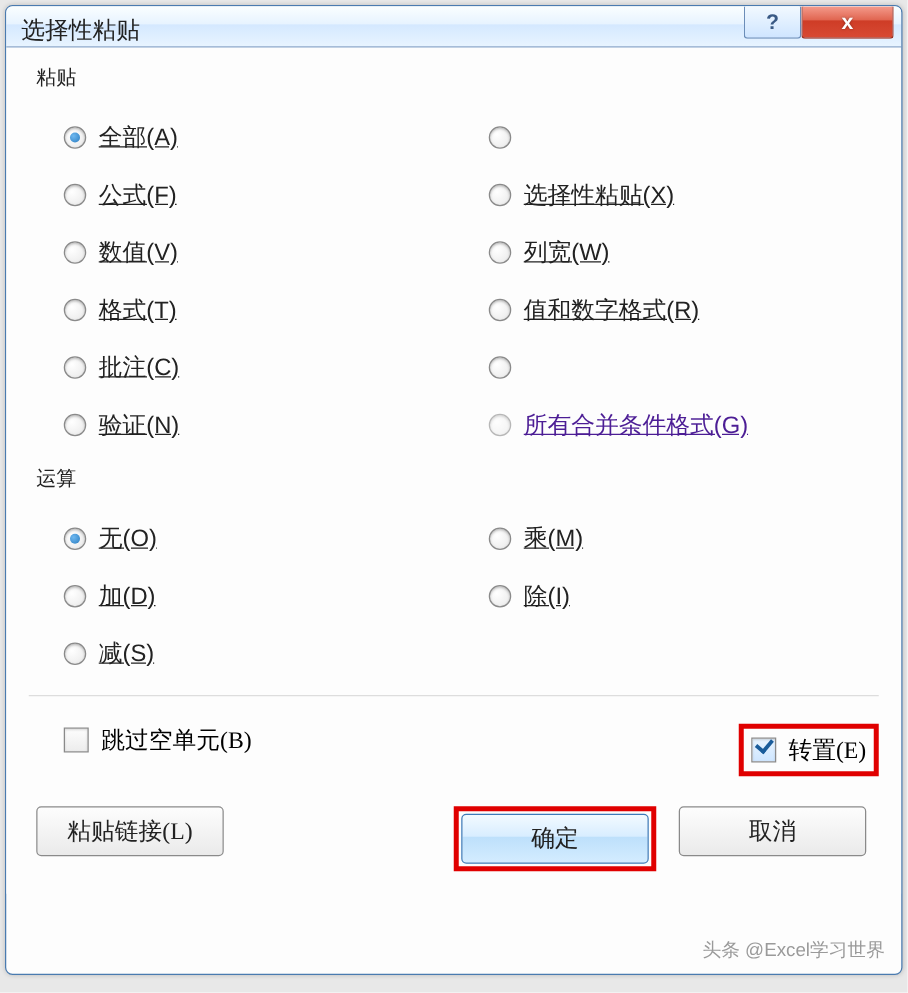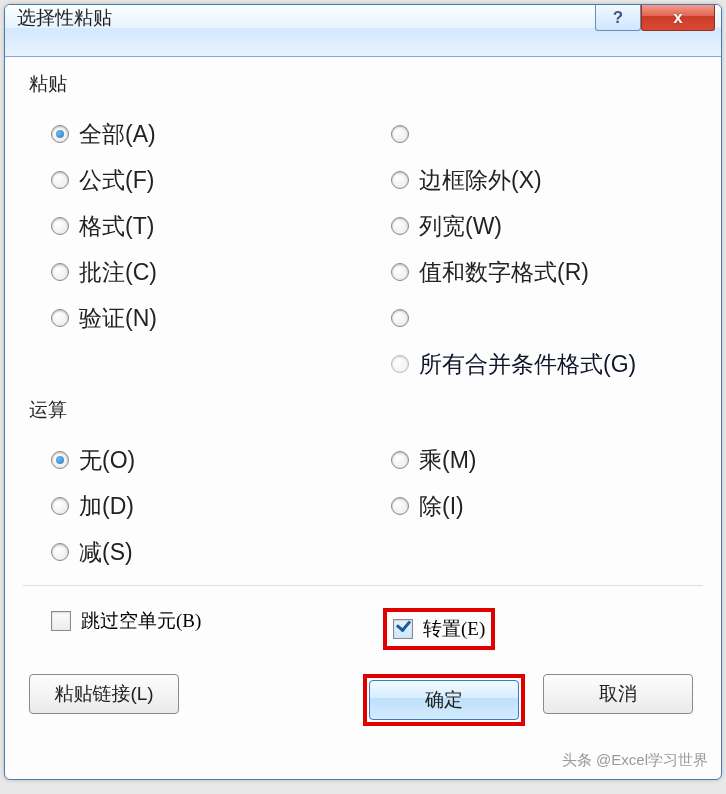--- a/index.html
+++ b/index.html
@@ -16,25 +16,25 @@
   top: 4px; left: 4px;
   width: 718px;
   height: 776px;
   border: 1px solid #4a7bb0;
   border-radius: 6px;
   overflow: hidden;
   background: #fdfdfd;
   box-shadow: 0 0 4px rgba(0,0,0,0.2);
 }
 .titlebar {
-  height: 52px;
+  height: 33px;
   background: linear-gradient(to bottom, #fafeff 0%, #e7f3ff 45%, #d4e8ff 46%, #e8f4ff 100%);
   border-bottom: 1px solid #8aa8cc;
   display: flex;
-  align-items: flex-start;
+  align-items: flex-end;
   padding: 0 0 0 12px;
   position: relative;
 }
 .titlebar .title {
   font-size: 19px;
   color: #222;
 }
 .titlebar-buttons {
   position: absolute;
   right: 0;
@@ -67,21 +67,21 @@
   text-shadow: 0 0 2px rgba(0,0,0,0.4);
 }
 .body {
   padding: 14px 18px 18px 18px;
   background: #fdfdfd;
 }
 .group {
   margin-bottom: 10px;
 }
 .group-title {
-  font-size: 19px;
+  font-size: 16px;
   color: #222;
   margin-bottom: 14px;
   padding-left: 6px;
 }
 .radio-grid {
   display: flex;
 }
 .col {
   flex: 1;
 }
@@ -106,24 +106,25 @@
   position: absolute;
   top: 4px; left: 4px;
   width: 8px; height: 8px;
   border-radius: 50%;
   background: radial-gradient(circle at 35% 35%, #6eb8f0, #2a7cc0);
 }
 .radio.disabled {
   opacity: 0.6;
 }
 .radio-label {
-  font-size: 23px;
+  font-size: 19px;
   color: #222;
-}
-.radio-label.disabled { color: #0f172a; }
+  text-decoration: underline;
+}
+.radio-label.disabled { color: #4c1d95; }
 
 .check-row {
   display: flex;
   align-items: center;
   padding: 18px 0 18px 28px;
 }
 .checkbox {
   width: 20px; height: 20px;
   border: 1px solid #8a8a8a;
   background: linear-gradient(to bottom, #fdfdfd, #ececec);
@@ -145,20 +146,21 @@
   transform: rotate(-50deg);
 }
 .check-label { font-size: 19px; font-family: Liberation Serif, serif; }
 
 .button-row {
   display: flex;
   justify-content: flex-end;
   gap: 18px;
   padding: 6px 10px 0 6px;
   position: relative;
+  font-family: Liberation Serif, serif;
 }
 .button-row .pushleft { margin-right: auto; }
 .btn {
   min-width: 150px;
   height: 40px;
   border: 1px solid #8a8a8a;
   border-radius: 4px;
   background: linear-gradient(to bottom, #fdfdfd 0%, #eaeaea 100%);
   font-size: 19px;
   display: flex;
@@ -215,38 +217,42 @@
           <div class="radio-row">
             <div class="radio checked"></div>
             <span class="radio-label">全部(A)</span>
           </div>
           <div class="radio-row">
             <div class="radio"></div>
             <span class="radio-label">公式(F)</span>
           </div>
           <div class="radio-row">
             <div class="radio"></div>
+            <span class="radio-label">数值(V)</span>
+          </div>
+          <div class="radio-row">
+            <div class="radio"></div>
             <span class="radio-label">格式(T)</span>
           </div>
           <div class="radio-row">
             <div class="radio"></div>
             <span class="radio-label">批注(C)</span>
           </div>
           <div class="radio-row">
             <div class="radio"></div>
             <span class="radio-label">验证(N)</span>
           </div>
         </div>
         <div class="col">
           <div class="radio-row">
             <div class="radio"></div>
           </div>
           <div class="radio-row">
             <div class="radio"></div>
-            <span class="radio-label">边框除外(X)</span>
+            <span class="radio-label">选择性粘贴(X)</span>
           </div>
           <div class="radio-row">
             <div class="radio"></div>
             <span class="radio-label">列宽(W)</span>
           </div>
           <div class="radio-row">
             <div class="radio"></div>
             <span class="radio-label">值和数字格式(R)</span>
           </div>
           <div class="radio-row">
@@ -293,21 +299,21 @@
     <hr class="divider">
 
     <div class="radio-grid">
       <div class="col">
         <div class="check-row">
           <div class="checkbox"></div>
           <span class="check-label">跳过空单元(B)</span>
         </div>
       </div>
       <div class="col">
-        <div class="check-row" style="padding-left:20px;">
+        <div class="check-row" style="padding-left:20px;justify-content:flex-end;">
           <span class="highlight-box inner">
             <div class="checkbox checked"></div>
             <span class="check-label">转置(E)</span>
           </span>
         </div>
       </div>
     </div>
 
     <div class="button-row">
       <div class="btn pushleft">

